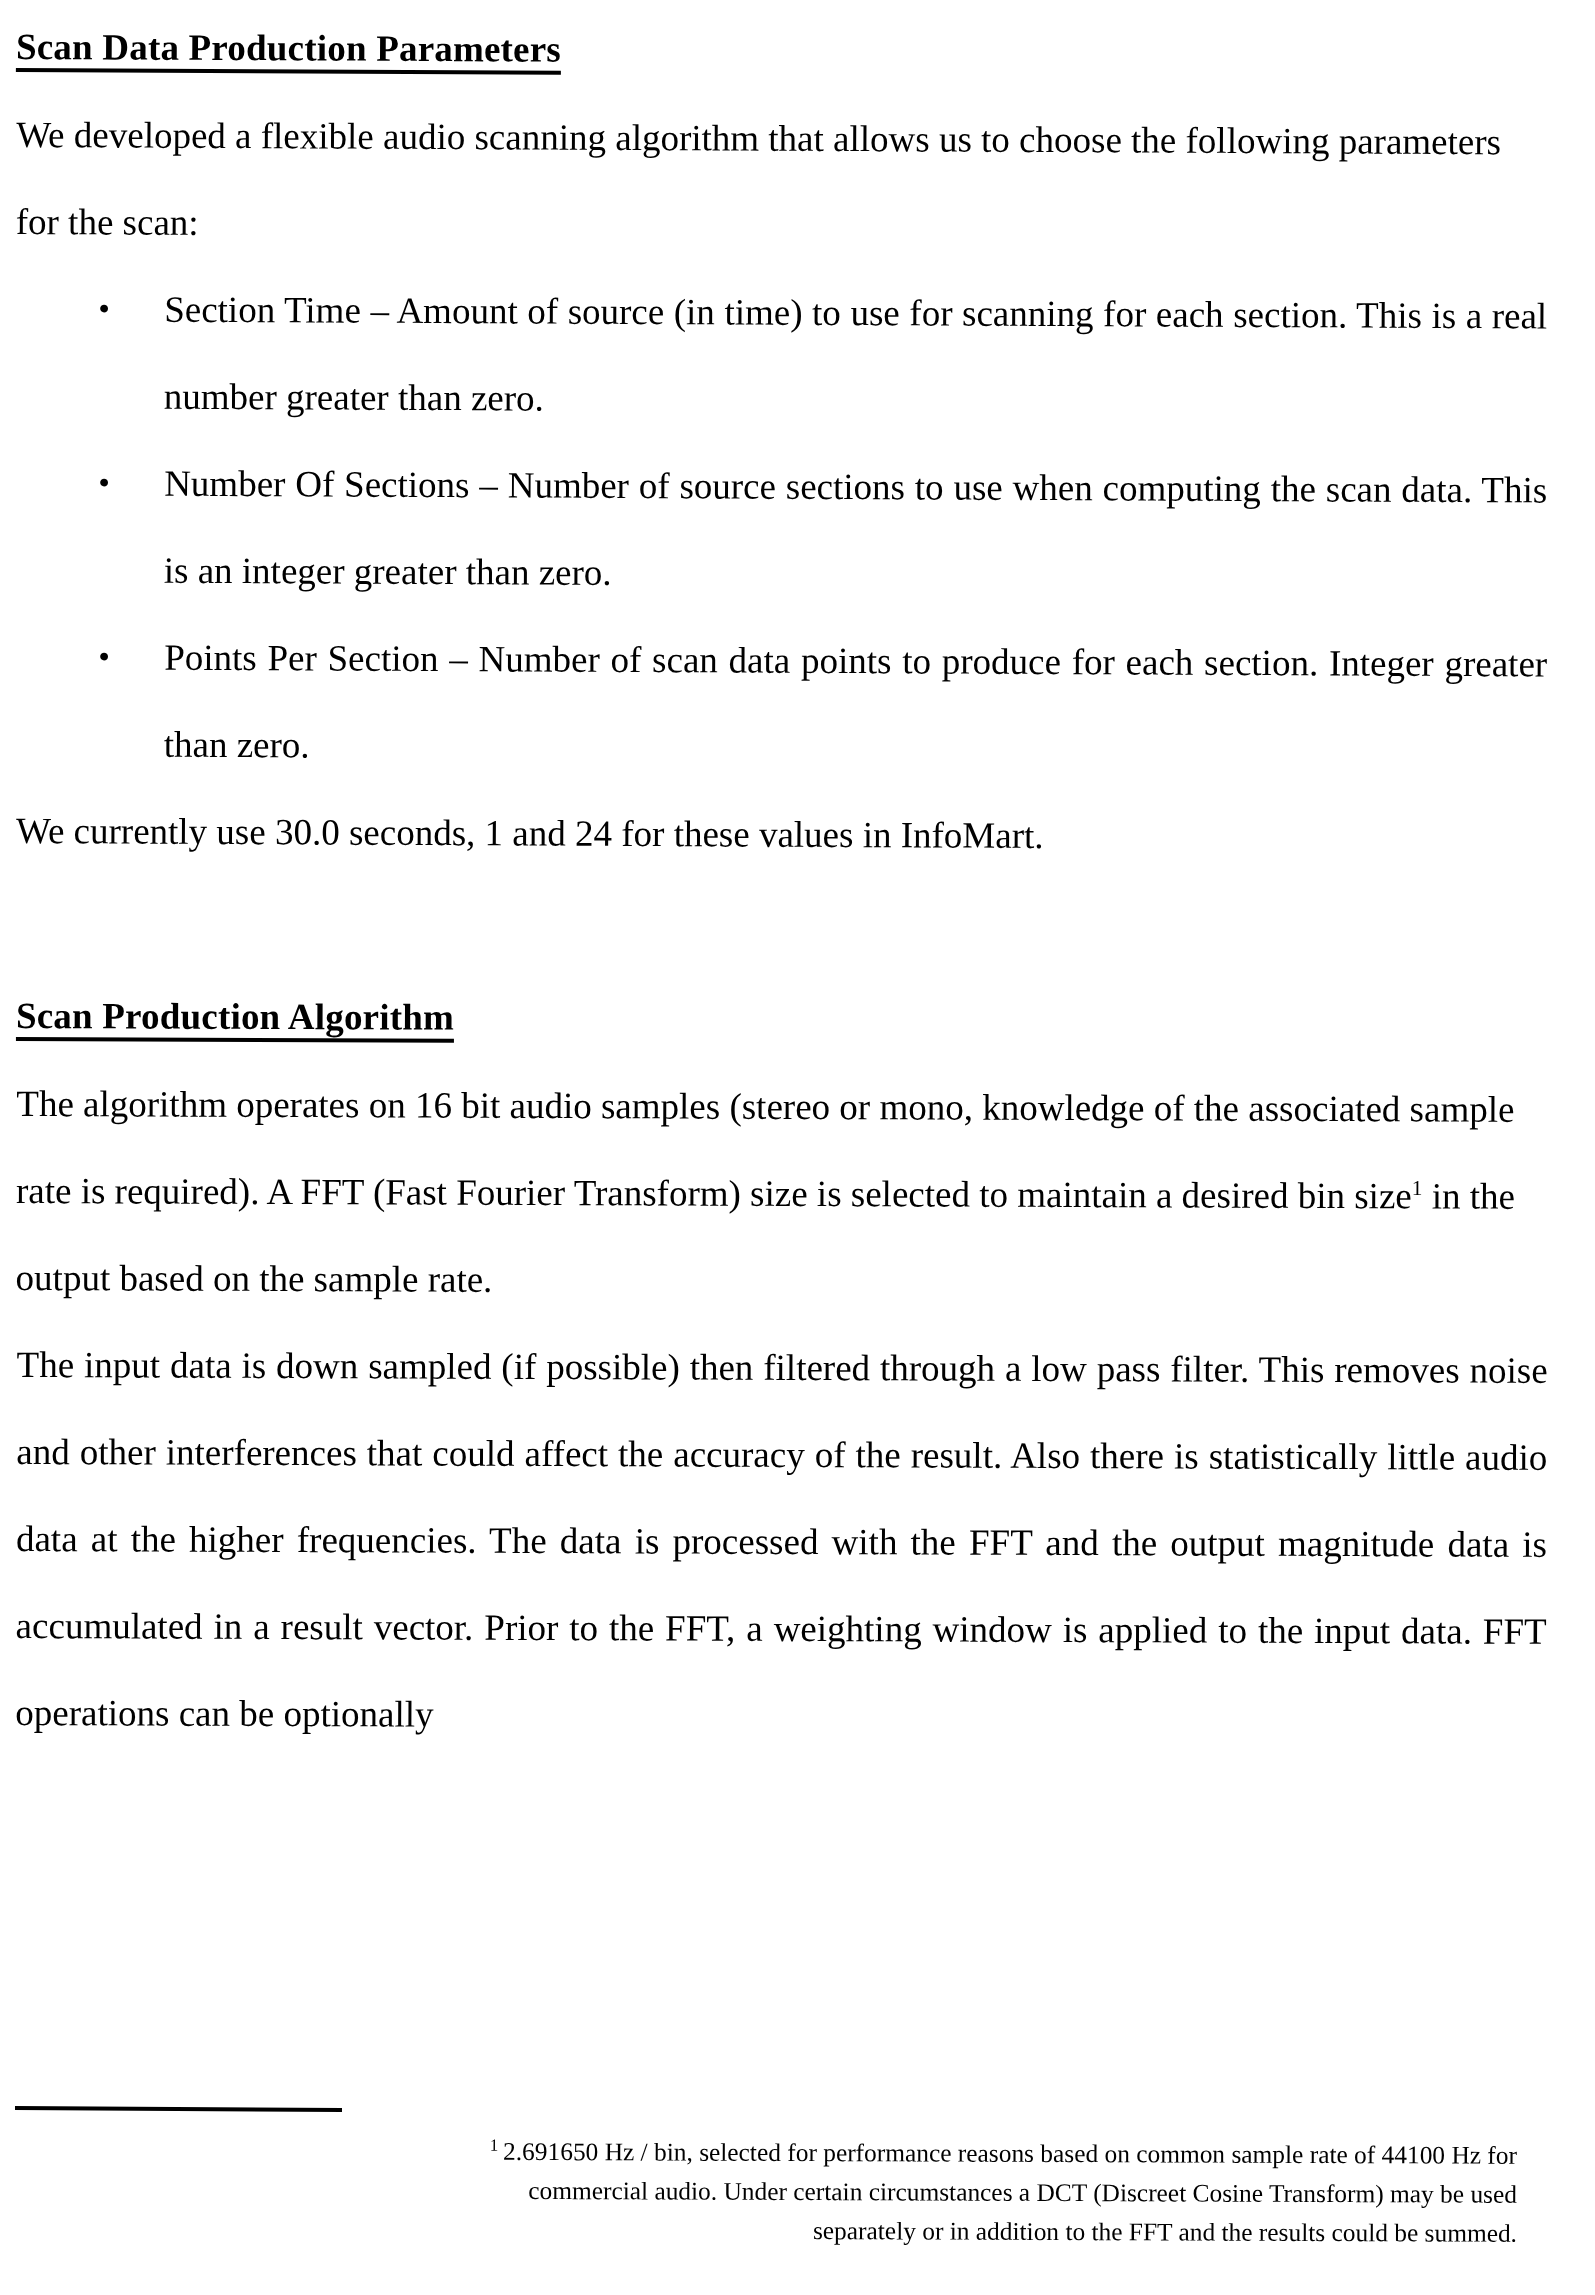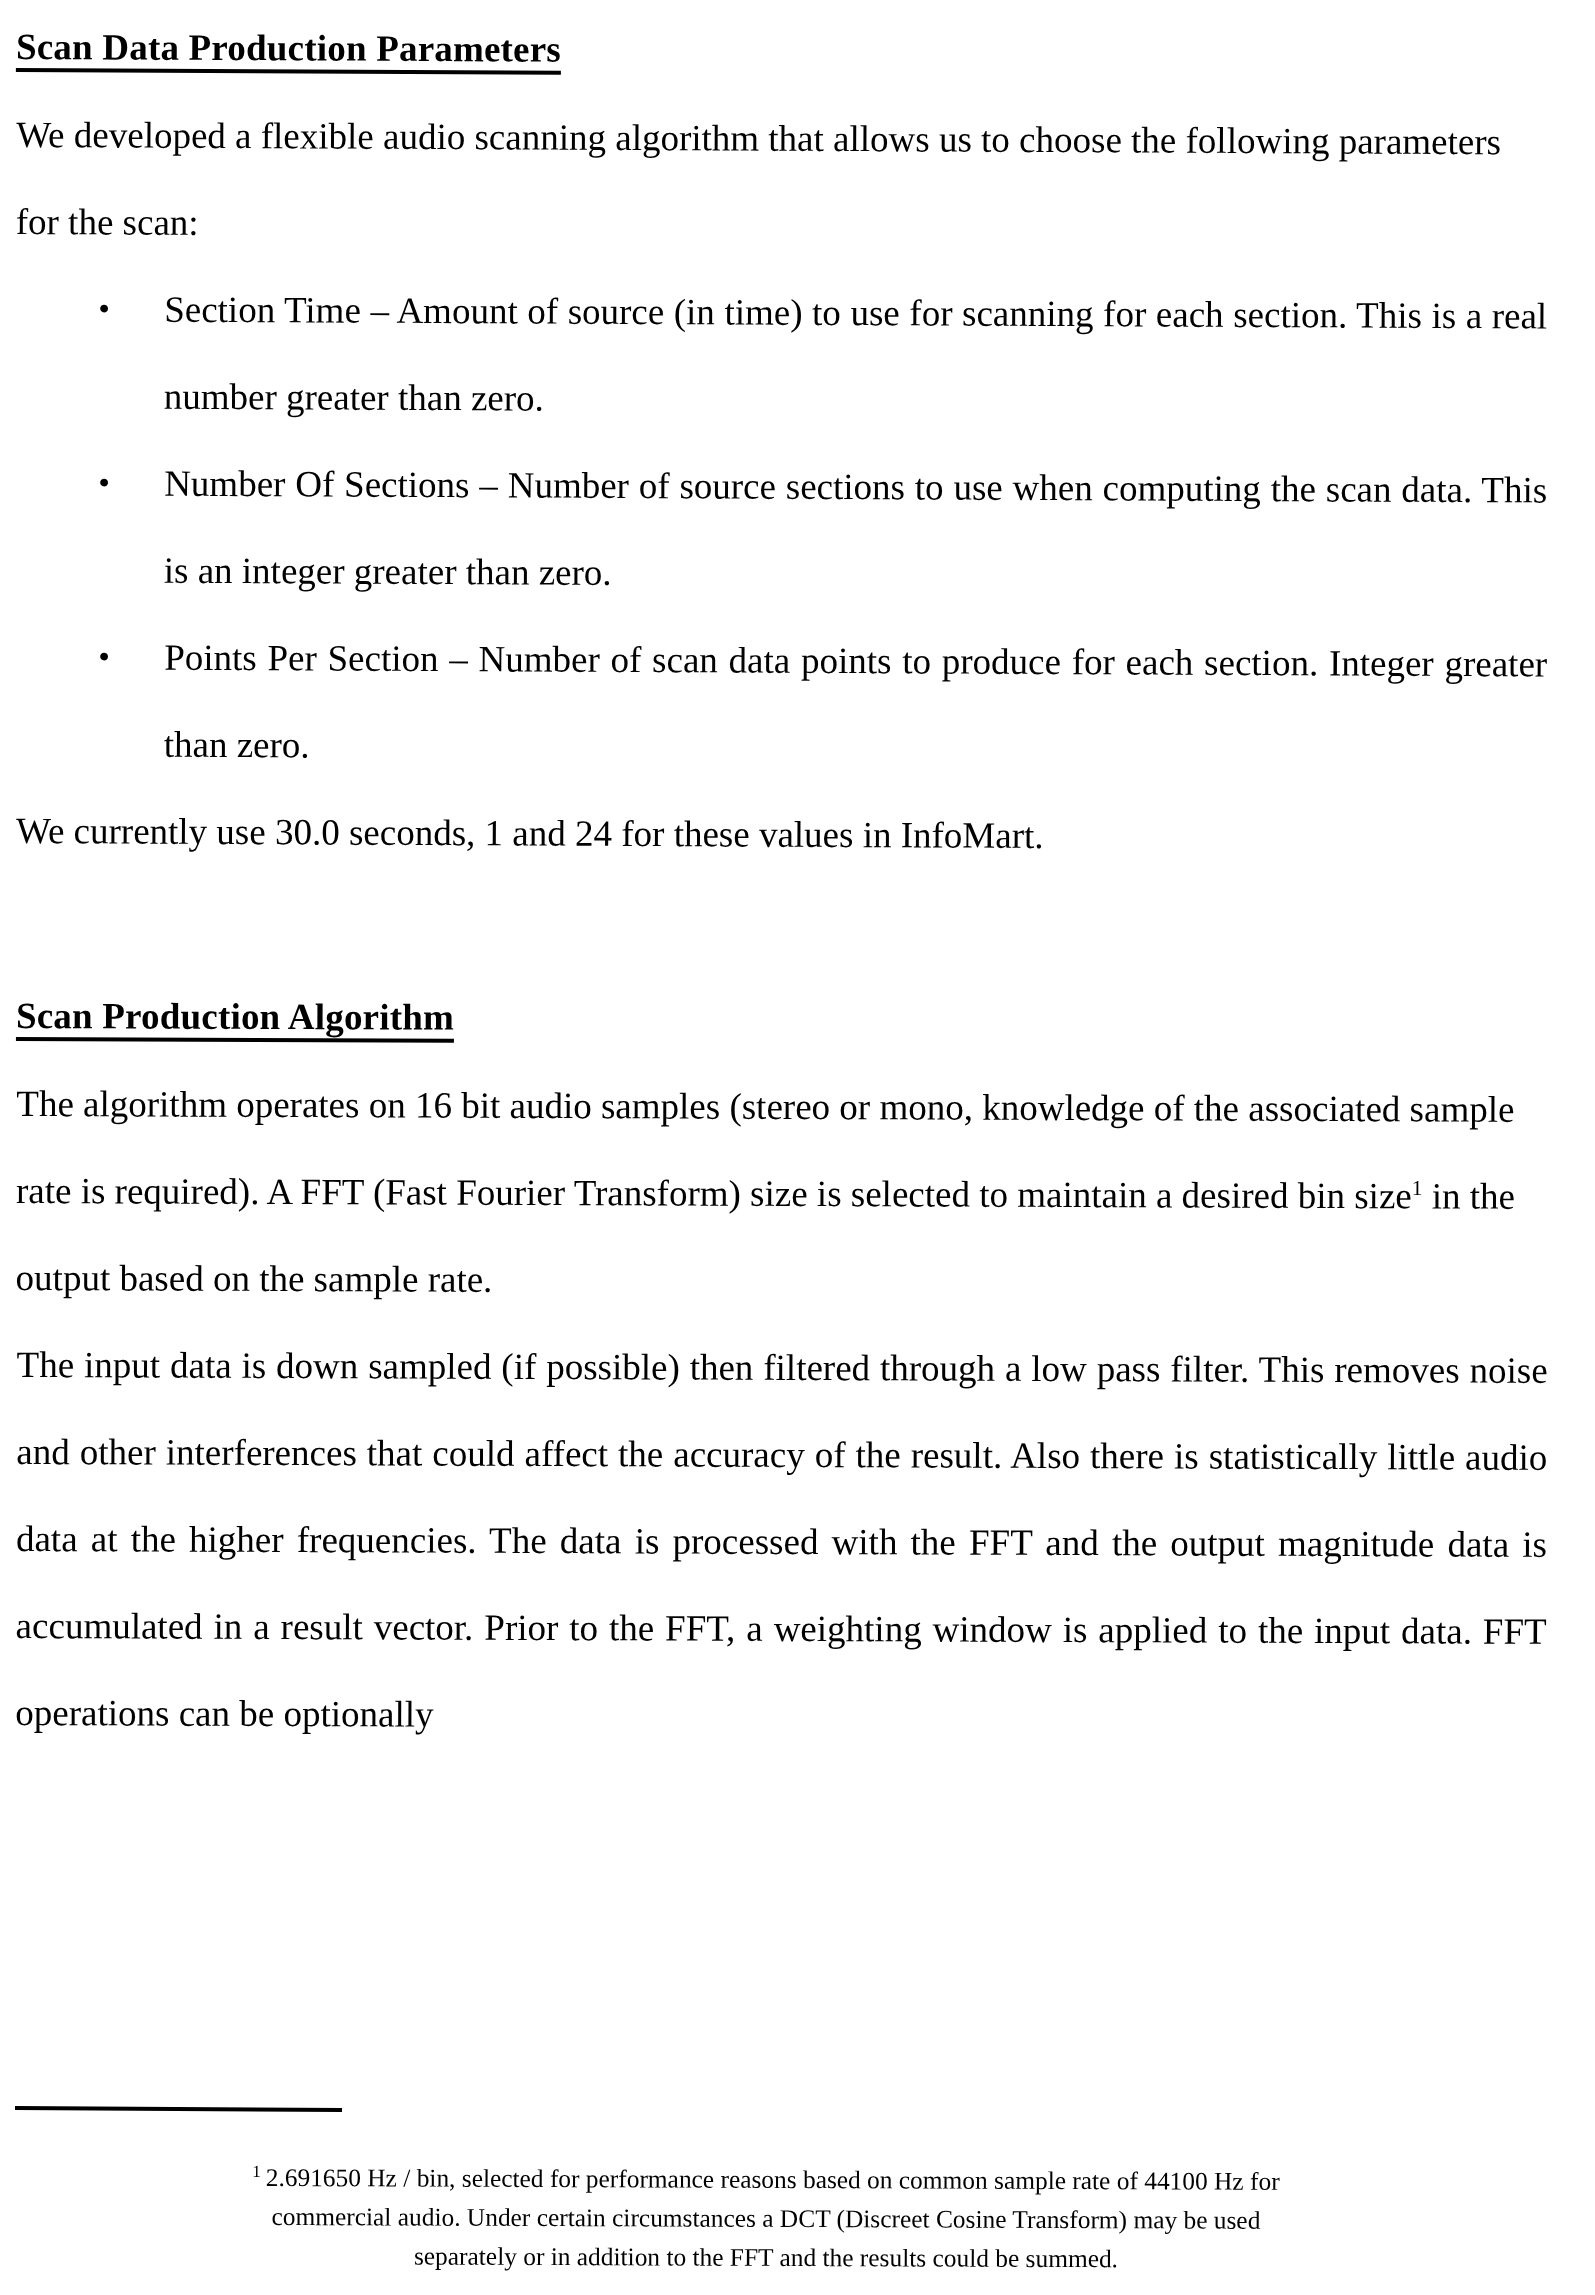--- a/index.html
+++ b/index.html
@@ -110,22 +110,21 @@
     transform: rotate(0.35deg);
     transform-origin: left center;
   }
   #footnote {
     position: absolute;
     left: 14.8px;
     top: 2122px;
     width: 1502px;
     font-size: 25.4px;
     line-height: 39px;
-    text-align: center;
-    margin-top: 27px;
+    text-align: right;
   }
   #footnote .fn-line {
     display: block;
     white-space: nowrap;
   }
   #footnote sup.fnmark {
     font-size: 17px;
     vertical-align: super;
     line-height: 0;
     margin-right: 4.9px;

